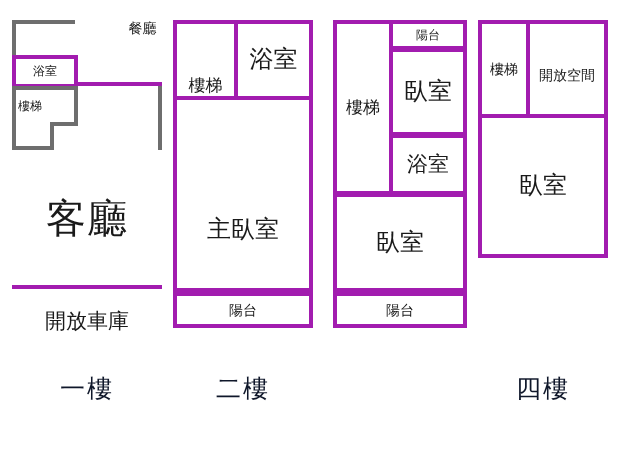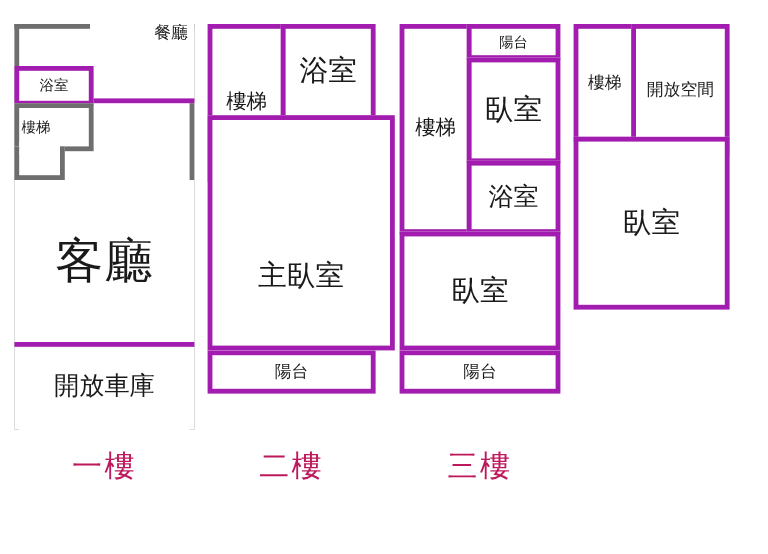--- a/index.html
+++ b/index.html
@@ -78,21 +78,21 @@
   
   .seam-mask {
     position: absolute;
     background: #ffffff;
   }
 
   .floor-caption {
     position: absolute;
     text-align: center;
     font-size: 25px;
-    color: #be185d;
+    color: #0f172a;
     letter-spacing: 2px;
     white-space: nowrap;
   }
 </style>
 </head>
 <body>
 
 <div id="canvas">
 
   <div class="floor" style="left:0px; top:0px; width:175px; height:360px;">
@@ -128,21 +128,21 @@
   <div class="floor" style="left:168px; top:0px; width:160px; height:360px;">
 
     <div class="room t-md" style="left:5px; top:20px; width:65px; height:132px;">
       <span>樓梯</span>
     </div>
 
     <div class="room t-xl" style="left:66px; top:20px; width:79px; height:80px;">
       <span>浴室</span>
     </div>
 
-    <div class="room t-xl" style="left:5px; top:96px; width:156px; height:196px;">
+    <div class="room t-xl" style="left:5px; top:96px; width:140px; height:196px;">
       <span style="position:absolute; left:50%; top:130px; transform:translate(-50%,-50%);">主臥室</span>
     </div>
 
     <div class="room t-sm" style="left:5px; top:292px; width:140px; height:36px;">
       <span>陽台</span>
     </div>
 
     <div class="floor-caption" style="left:5px; top:372px; width:140px;">二樓</div>
   </div>
 
@@ -165,32 +165,32 @@
     </div>
 
     <div class="room t-xl" style="left:3px; top:193px; width:134px; height:99px;">
       <span>臥室</span>
     </div>
 
     <div class="room t-sm" style="left:3px; top:292px; width:134px; height:36px;">
       <span>陽台</span>
     </div>
 
-    <div class="floor-caption" style="left:3px; top:372px; width:134px;">三樓</div>
   </div>
 
   <div class="floor" style="left:478px; top:0px; width:162px; height:360px;">
 
     <div class="room t-sm" style="left:0px; top:20px; width:52px; height:98px;">
       <span>樓梯</span>
     </div>
 
     <div class="room t-sm" style="left:48px; top:20px; width:82px; height:110px;">
       <span>開放空間</span>
     </div>
 
     <div class="room t-xl" style="left:0px; top:114px; width:130px; height:144px;">
       <span>臥室</span>
     </div>
 
+    <div class="floor-caption" style="left:0px; top:372px; width:130px;">四樓</div>
   </div>
 
 </div>
 
 </body></html>

